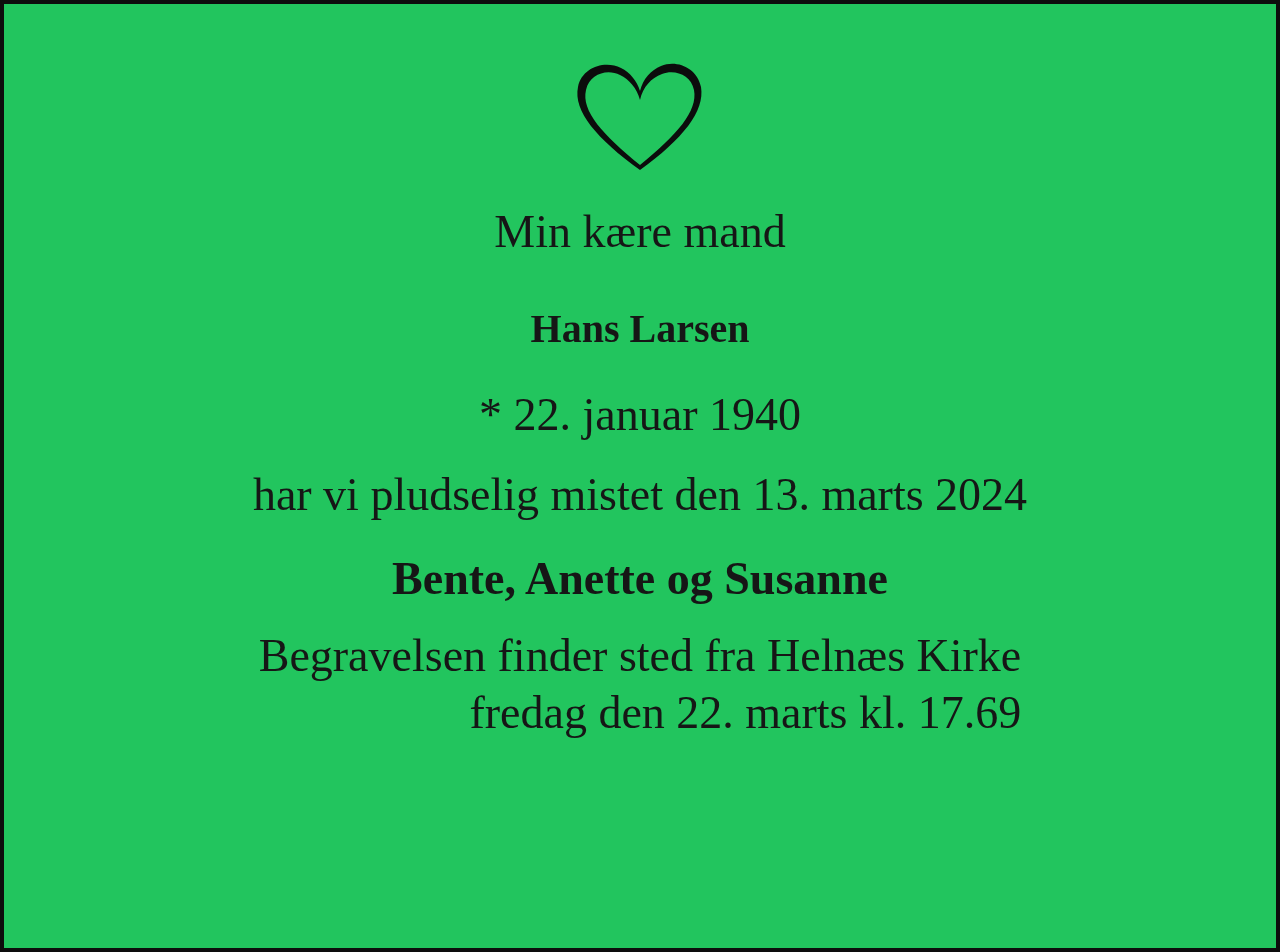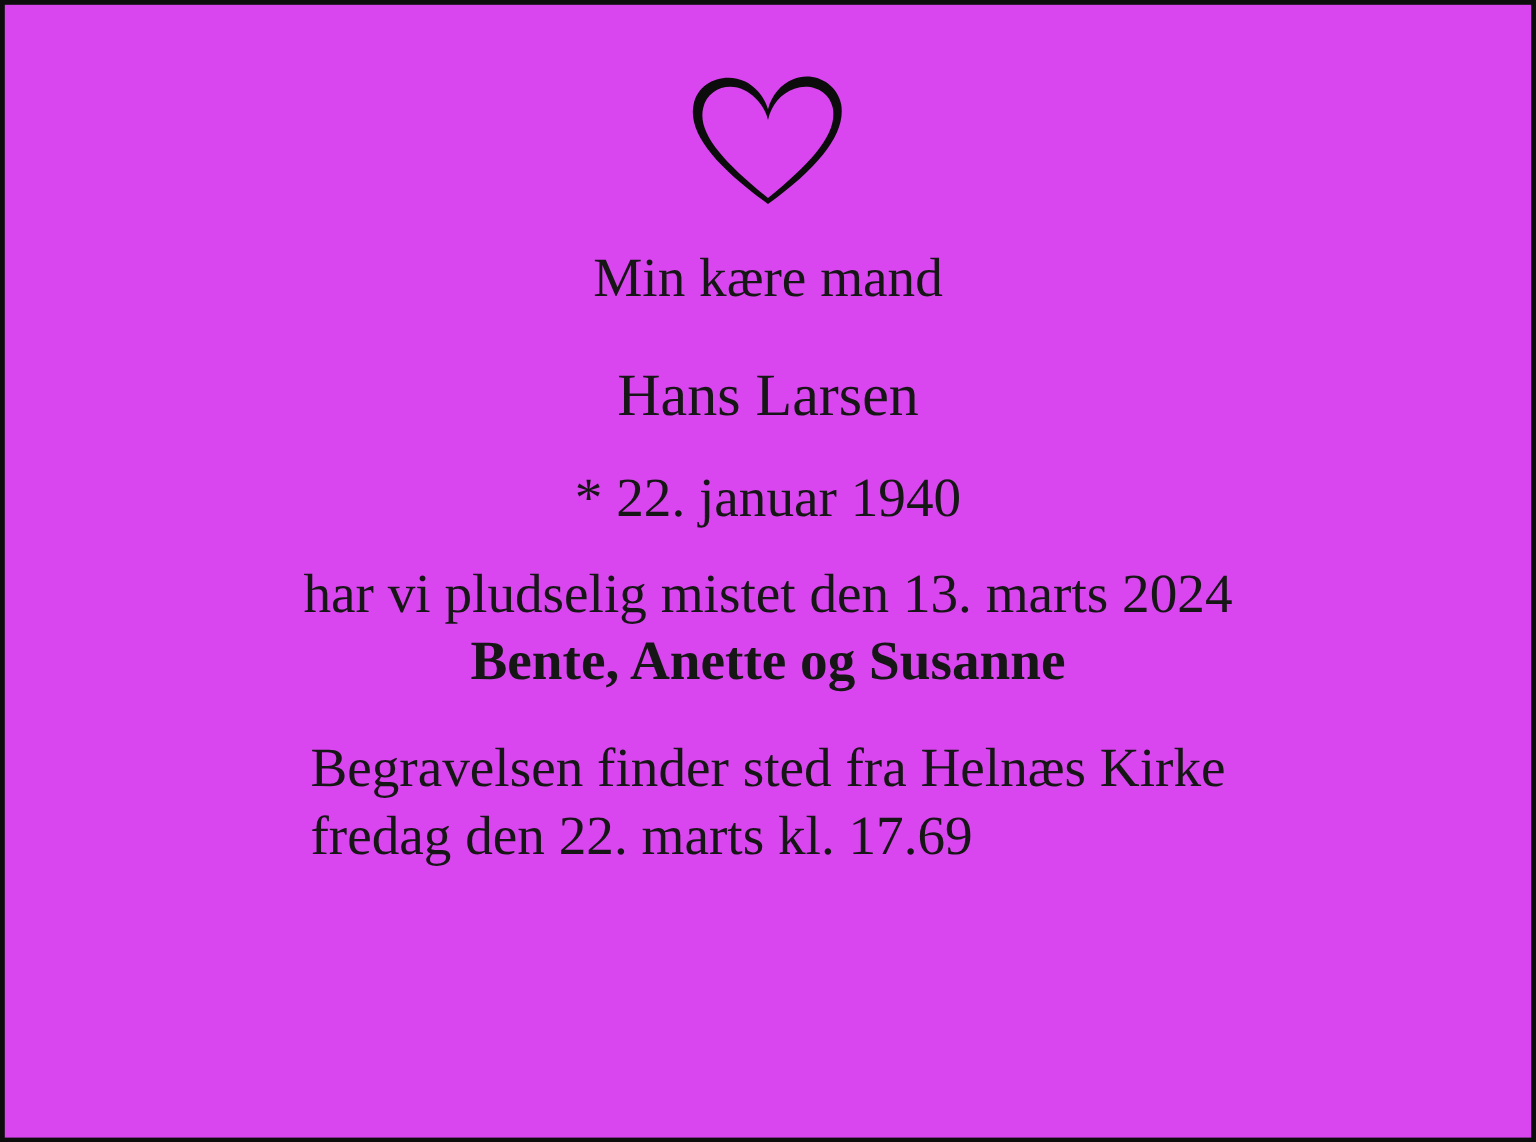--- a/index.html
+++ b/index.html
@@ -5,21 +5,21 @@
   html, body {
     margin: 0;
     padding: 0;
     background: #ffffff;
   }
   .notice {
     position: relative;
     box-sizing: border-box;
     width: 1280px;
     height: 952px;
-    background: #d946ef;
+    background: #22c55e;
     border: 4px solid #0d0d0d;
     font-family: "Liberation Serif", "DejaVu Serif", serif;
     color: #161616;
     display: flex;
     flex-direction: column;
     align-items: center;
     overflow: hidden;
   }
   .heart-wrap {
     margin-top: 50px;
@@ -36,41 +36,41 @@
   }
   .intro {
     margin-top: 26px;
     font-size: 46px;
     line-height: 59px;
     text-align: center;
     white-space: nowrap;
   }
   .name {
     margin: 36px 0 0 0;
-    font-size: 50px;
+    font-size: 40px;
     line-height: 64px;
-    font-weight: normal;
+    font-weight: bold;
     text-align: right;
     white-space: nowrap;
   }
   .line {
     font-size: 46px;
     line-height: 56px;
     text-align: center;
     white-space: nowrap;
   }
   .birth   { margin-top: 26px; }
   .mistet  { margin-top: 24px; }
   .vegne   { margin-top: 27px; }
-  .family  { font-weight: bold; }
+  .family  { margin-top: 28px; font-weight: bold; }
   .funeral {
-    margin-top: 32px;
+    margin-top: 20px;
     font-size: 46px;
     line-height: 57px;
-    text-align: left;
+    text-align: right;
     white-space: nowrap;
   }
 </style>
 </head>
 <body>
 
 <div class="notice">
 
   <div class="heart-wrap">
     <svg viewBox="0 0 150 120" xmlns="http://www.w3.org/2000/svg" aria-hidden="true">

